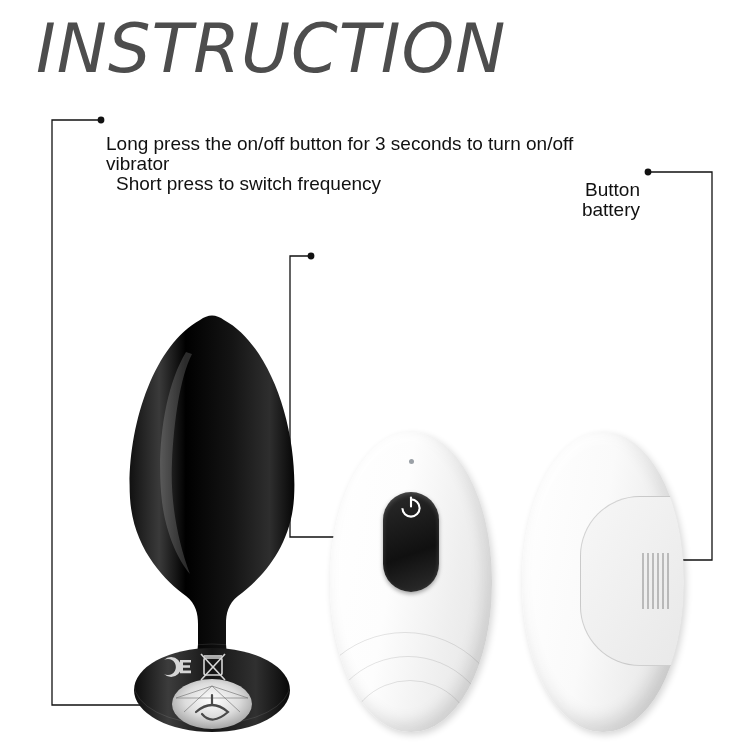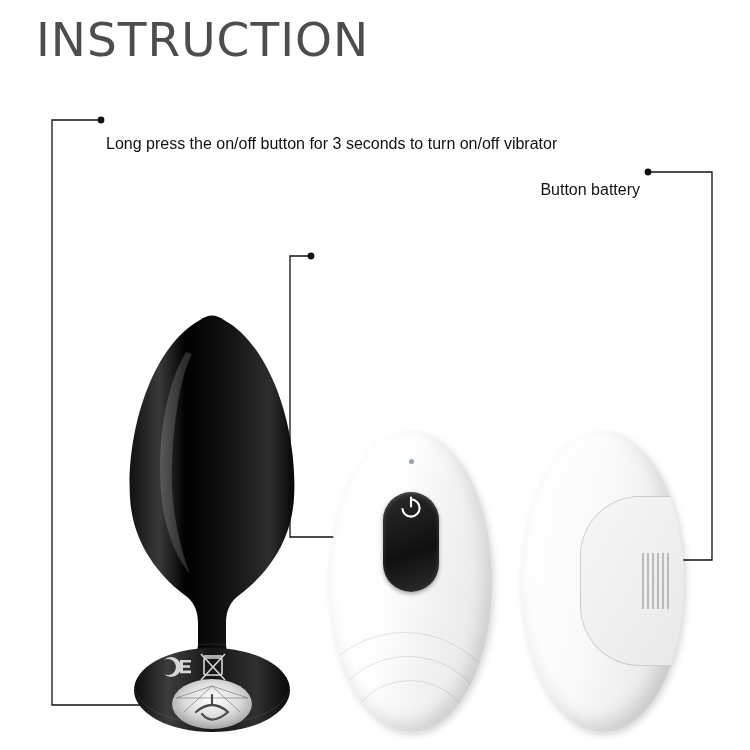--- a/index.html
+++ b/index.html
@@ -15,32 +15,33 @@
     overflow: hidden;
     font-family: "Liberation Sans", sans-serif;
     color: #1a1a1a;
   }
 
   
   #page-title {
     position: absolute;
     left: 36px;
     top: 16px;
-    font-size: 47px;
+    font-size: 67px;
     letter-spacing: 1px;
     font-weight: 400;
     color: #4d4d4d;
     font-family: "DejaVu Sans", sans-serif;
     line-height: 1;
+    font-style: italic;
   }
 
   
   .callout {
     position: absolute;
-    font-size: 16px;
+    font-size: 19px;
     line-height: 20px;
     color: #111111;
     white-space: pre-line;
   }
   #callout-vibrator {
     left: 106px;
     top: 114px;
     width: 480px;
   }
   #callout-vibrator .line2 { padding-left: 10px; display: block; }
@@ -187,20 +188,21 @@
 
   <polyline points="311,256 290,256 290,537 352,537" fill="none" stroke="#111111" stroke-width="1.3"></polyline>
   <circle cx="311" cy="256" r="3.4" fill="#111111"></circle>
 
   <polyline points="648,172 712,172 712,560 640,560" fill="none" stroke="#111111" stroke-width="1.3"></polyline>
   <circle cx="648" cy="172" r="3.4" fill="#111111"></circle>
 </svg>
 
 <div class="callout" id="callout-vibrator">
   <span>Long press the on/off button for 3 seconds to turn on/off vibrator</span>
+  <span class="line2">Short press to switch frequency</span>
 </div>
 
 <div class="callout" id="callout-remote">
 </div>
 
 <div class="callout" id="callout-battery">
   <span>Button battery</span>
 </div>
 
 <div id="product-area">

